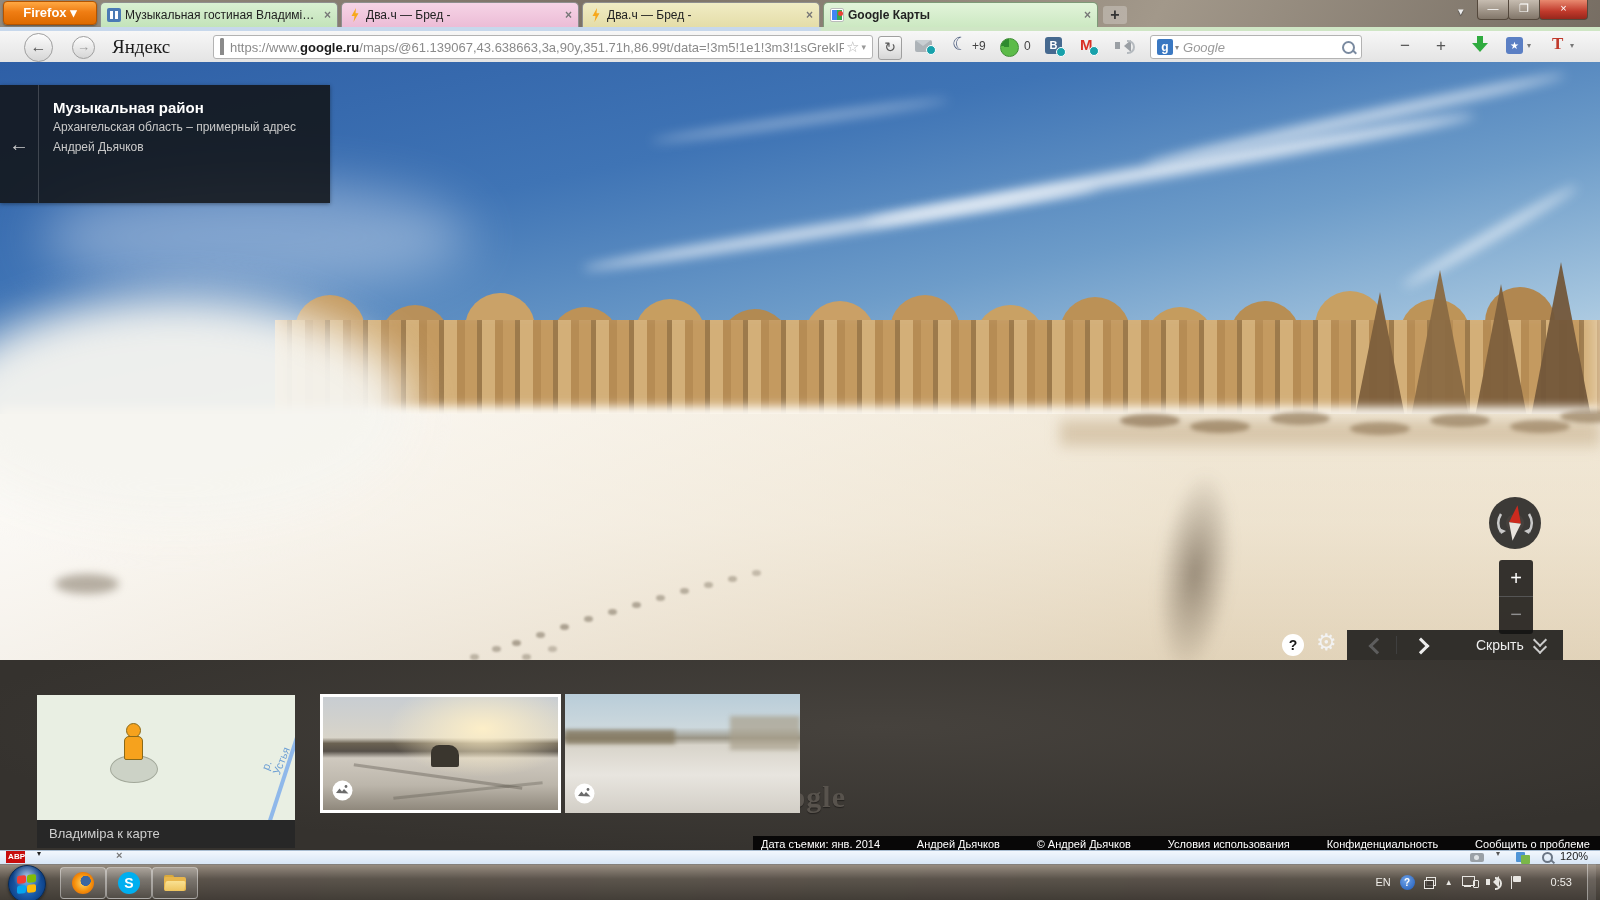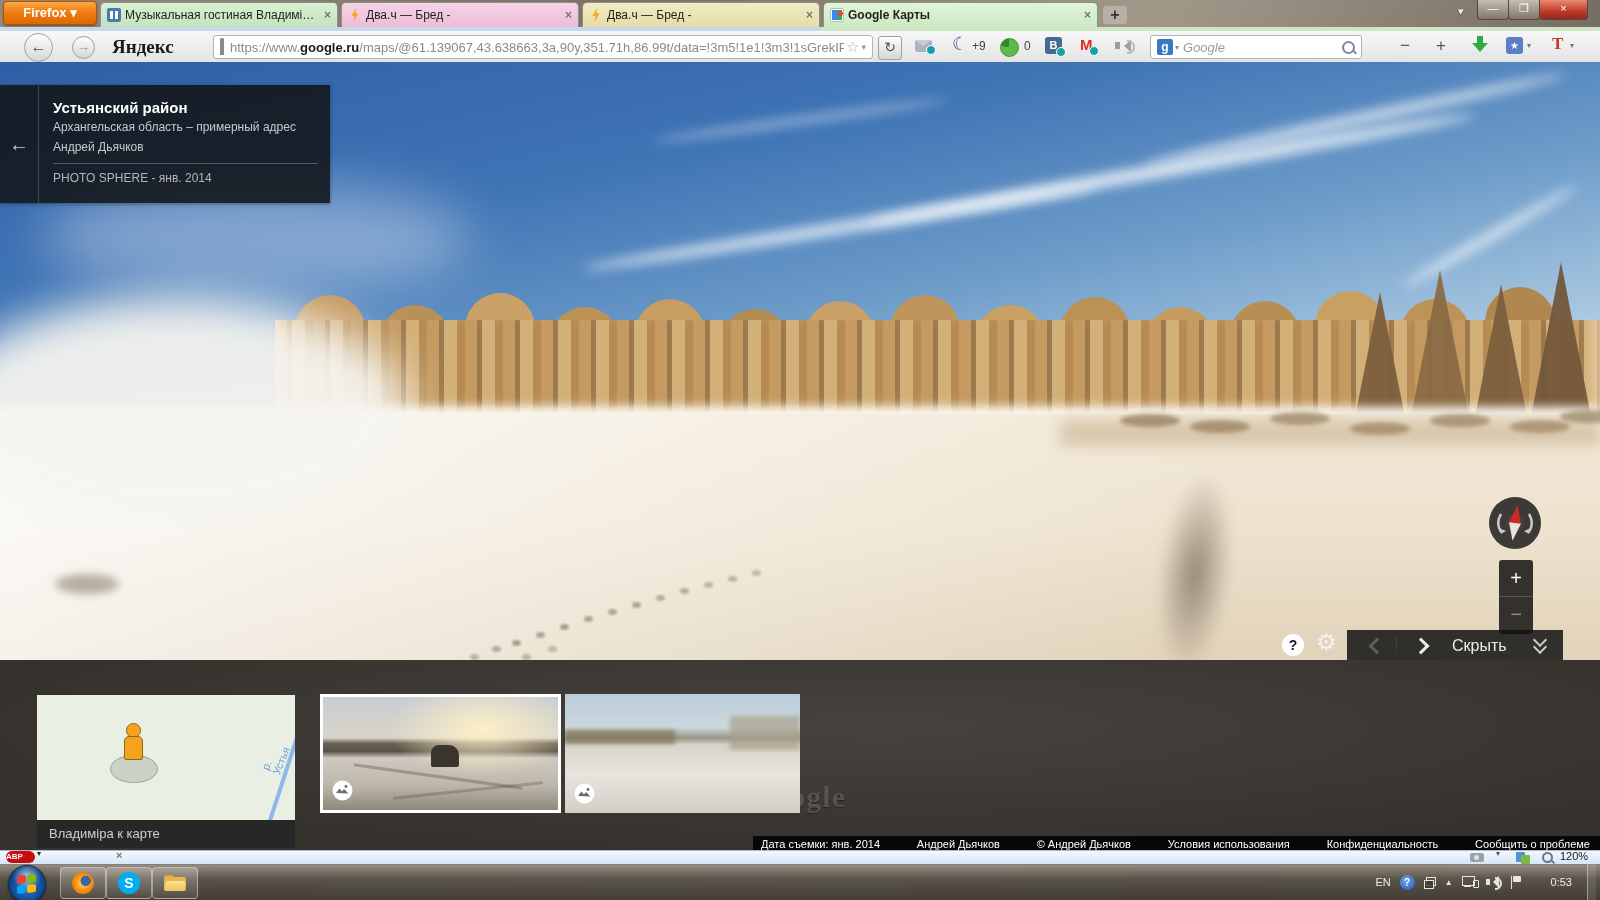--- a/index.html
+++ b/index.html
@@ -80,21 +80,21 @@
   .pegbase{left:73px;top:60px;width:46px;height:26px;border-radius:50%;background:#ccd2c6;border:1px solid #a2a89a;}
   .peghead{left:89px;top:28px;width:13px;height:13px;border-radius:50%;background:#f6a21d;border:1px solid #8a6a1a;}
   .pegbody{left:87px;top:41px;width:17px;height:22px;border-radius:5px 5px 2px 2px;background:#f6a21d;border:1px solid #8a6a1a;}
   .thumb{top:34px;overflow:hidden;}
   .psbadge{position:absolute;left:9px;bottom:9px;width:21px;height:21px;}
   .wm{left:750px;top:120px;color:#58534d;font-family:"Liberation Serif",serif;font-weight:bold;font-size:30px;letter-spacing:1px;text-shadow:0 1px 1px rgba(0,0,0,.4);}
   .attr{left:753px;top:176px;right:0;width:847px;height:15px;background:rgba(0,0,0,.85);display:flex;align-items:center;
     justify-content:space-between;padding:0 10px 0 8px;box-sizing:border-box;color:#fff;font-size:11px;white-space:nowrap;}
   
   .addonbar{left:0;top:850px;width:1600px;height:14px;background:linear-gradient(#f2f7fd,#d8e6f6);border-top:1px solid #a9bdd2;box-sizing:border-box;}
-  .abp{left:6px;top:851px;width:29px;height:12px;background:#c70d0d;border-radius:6px;color:#fff;font-size:8px;font-weight:bold;text-align:left;line-height:12px;}
+  .abp{left:6px;top:851px;width:19px;height:12px;background:#c70d0d;border-radius:0;color:#fff;font-size:8px;font-weight:bold;text-align:right;line-height:12px;}
   
   .taskbar{left:0;top:864px;width:1600px;height:36px;
     background:linear-gradient(180deg,rgba(151,140,128,.95),rgba(88,81,73,.95) 40%,rgba(62,57,51,.95));
     border-top:1px solid rgba(255,255,255,.35);box-sizing:border-box;}
   .orb{left:8px;top:865px;width:36px;height:36px;border-radius:50%;border:1px solid #082a55;
     background:radial-gradient(circle at 50% 28%,rgba(255,255,255,.6),rgba(255,255,255,0) 45%),
       radial-gradient(circle at 50% 55%,#2f7ed4,#0b3f86 70%,#062552);box-shadow:0 1px 3px rgba(0,0,0,.5);}
   .flag{position:absolute;left:8px;top:9px;width:20px;height:18px;display:flex;flex-wrap:wrap;gap:1px;transform:skewY(-6deg);}
   .flag span{width:9px;height:8px;border-radius:2px;}
   .taskbtn{top:867px;width:44px;height:30px;border-radius:4px;background:linear-gradient(rgba(255,255,255,.28),rgba(255,255,255,.08));
@@ -153,21 +153,21 @@
 
     <div class="abs winctl" style="left:1477px;width:30px;">—</div>
     <div class="abs winctl" style="left:1508px;width:30px;">❐</div>
     <div class="abs winctl" style="left:1539px;width:47px;background:linear-gradient(#e88a70,#c0392b 60%,#97271c);">×</div>
   </div>
   <div class="abs strip-under"></div>
 
   <div class="abs navbar"></div>
   <div class="abs navcirc" style="left:24px;top:33px;width:27px;height:27px;line-height:26px;font-size:16px;">←</div>
   <div class="abs navcirc" style="left:72px;top:36px;width:21px;height:21px;line-height:20px;font-size:13px;color:#999;">→</div>
-  <div class="abs" style="left:112px;top:36px;font-size:19px;font-weight:bold;color:#1a1a1a;font-family:'Liberation Serif',serif;">Яндекс</div>
+  <div class="abs" style="left:112px;top:36px;font-size:19px;font-weight:normal;color:#1a1a1a;font-family:'Liberation Serif',serif;">Яндекс</div>
 
   <div class="abs urlbox">
     <span style="margin-right:6px;"><span class="lockring"></span><span class="lockbody" style="margin-top:0;"></span></span>
     <span style="white-space:nowrap;overflow:hidden;flex:1;"><span>https://www.</span><span style="color:#1a1a1a;font-weight:bold;">google.ru</span><span>/maps/@61.139067,43.638663,3a,90y,351.71h,86.99t/data=!3m5!1e1!3m3!1sGrekIPaMPDwAAAAGOyAyq</span></span>
     <span style="color:#b5b5b5;font-size:15px;margin:0 2px;">☆</span>
     <span style="color:#999;font-size:9px;">▾</span>
   </div>
   <div class="abs navcirc" style="left:878px;top:36px;width:22px;height:22px;line-height:21px;font-size:14px;border-radius:3px;">↻</div>
 
   <div class="abs" style="left:915px;top:40px;width:17px;height:12px;background:#adb3b8;border-radius:2px;">
@@ -227,24 +227,23 @@
       <div class="abs snowshade"></div>
       <div class="abs bushes"></div>
       <div class="abs fog"></div>
       <div class="abs shadow-man"></div>
       <div class="abs smudge"></div>
       <div class="abs fp" style="left:512px;top:578px;"></div>
 
       <div class="abs ipanel">
         <div class="backcol">←</div>
         <div class="txt">
-          <div style="color:#fff;font-weight:bold;font-size:15px;">Устьянский район</div>
+          <div style="color:#fff;font-weight:bold;font-size:15px;">Музыкальная район</div>
           <div style="color:#c9c9c9;font-size:12px;margin-top:4px;">Архангельская область – примерный адрес</div>
           <div style="color:#c9c9c9;font-size:12px;margin-top:6px;">Андрей Дьячков</div>
-          <div style="border-top:1px solid rgba(255,255,255,.25);margin-top:9px;padding-top:7px;color:#b5b5b5;font-size:12px;">PHOTO SPHERE - янв. 2014</div>
         </div>
       </div>
 
       <div class="abs compass">
         <svg width="52" height="52" viewBox="0 0 52 52">
           <path d="M12 17 A 17 17 0 0 0 12 35" stroke="#c9c9c9" stroke-width="2.5" fill="none"></path>
           <path d="M10 31 l2 6 l5 -3 z" fill="#c9c9c9"></path>
           <path d="M40 17 A 17 17 0 0 1 40 35" stroke="#c9c9c9" stroke-width="2.5" fill="none"></path>
           <path d="M42 31 l-2 6 l-5 -3 z" fill="#c9c9c9"></path>
           <circle cx="26" cy="26" r="9" fill="#4a4440" opacity=".7"></circle>
@@ -258,21 +257,21 @@
         <div style="height:36px;line-height:36px;color:#fff;font-size:20px;border-bottom:1px solid #555;">+</div>
         <div style="height:36px;line-height:34px;color:#8f8f8f;font-size:20px;">−</div>
       </div>
 
       <div class="abs helpbub">?</div>
       <div class="abs" style="left:1316px;top:567px;color:#f2f2f2;font-size:23px;">⚙</div>
       <div class="abs hidebar">
         <span class="chev" style="position:absolute;left:24px;top:10px;color:#5d5d5d;transform:rotate(135deg);"></span>
         <span style="position:absolute;left:49px;top:6px;width:1px;height:18px;background:#3f3f3f;"></span>
         <span class="chev" style="position:absolute;left:68px;top:10px;color:#ededed;transform:rotate(-45deg);"></span>
-        <span style="position:absolute;left:105px;top:7px;color:#ededed;font-size:16px;">Скрыть</span>
+        <span style="position:absolute;left:129px;top:7px;color:#ededed;font-size:14px;">Скрыть</span>
         <span style="position:absolute;left:188px;top:5px;">
           <span class="chev2"></span>
             <span class="chev2" style="margin-top:-3px;"></span>
         </span>
       </div>
     </div>
 
     <div class="abs strip">
       <div class="abs wm">Google</div>
 

